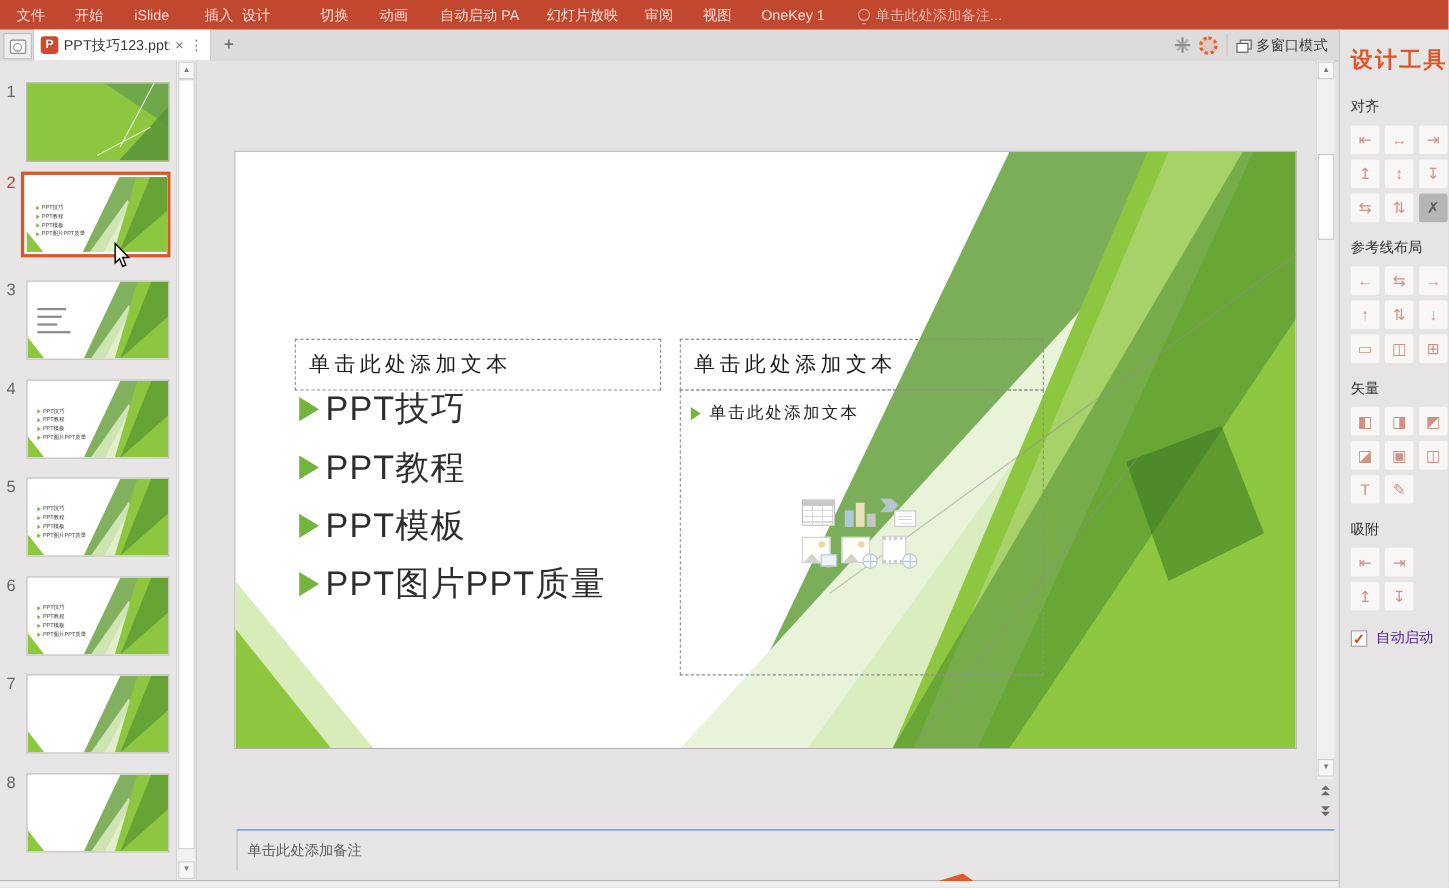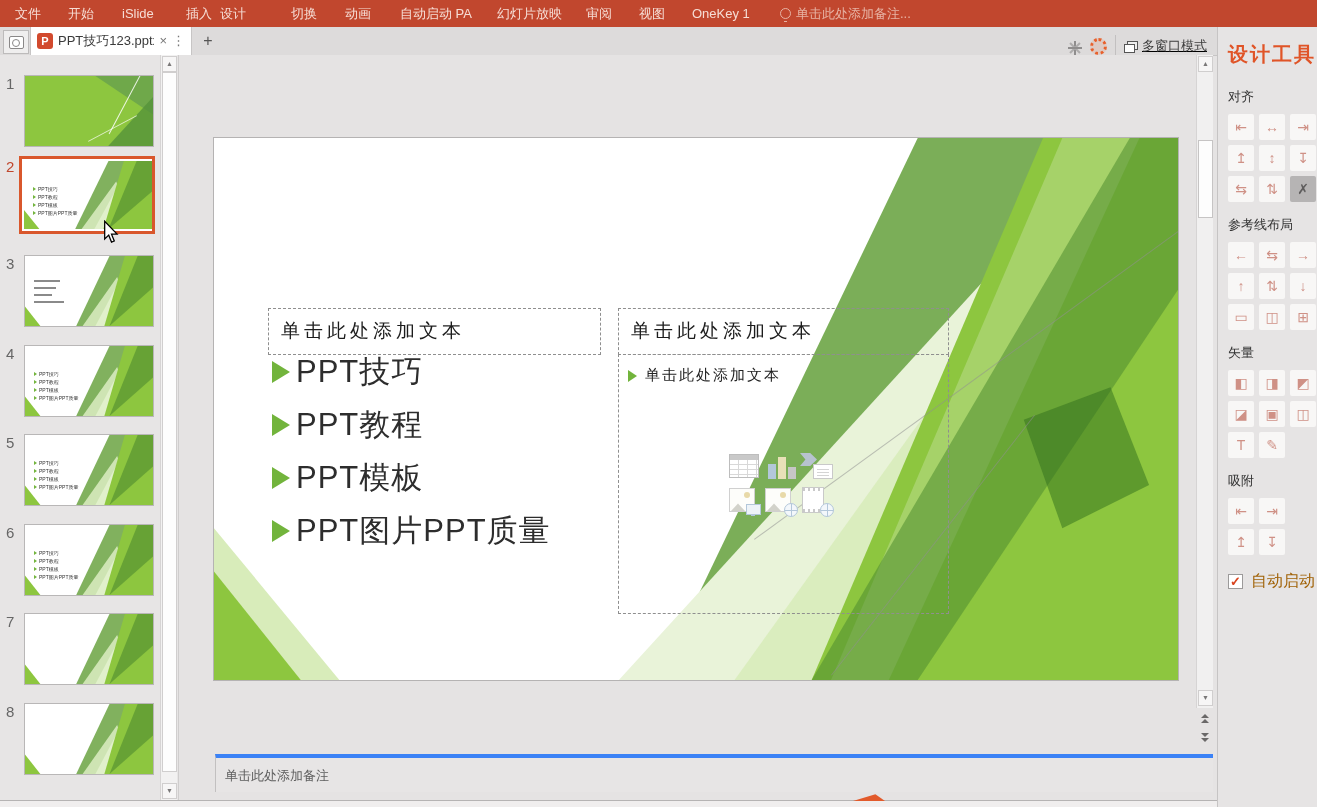--- a/index.html
+++ b/index.html
@@ -14,21 +14,21 @@
   
   .tabbar{position:absolute;left:0;top:27px;width:1217px;height:28px;background:#dddbdb;border-bottom:1px solid #c7c5c5;}
   .homebtn{position:absolute;left:3px;top:3px;width:24px;height:22px;border:1px solid #bdbbbb;background:#efeeee;display:flex;align-items:center;justify-content:center;}
   .homeglyph{width:13px;height:11px;border:1px solid #8a8888;border-radius:2px;position:relative;background:#fff;}
   .homeglyph:after{content:"";position:absolute;left:2px;top:2px;width:6px;height:6px;border:1px solid #8a8888;border-radius:50%;}
   .tab{position:absolute;left:30px;top:0;width:162px;height:28px;background:#ffffff;border-left:1px solid #c7c5c5;border-right:1px solid #c7c5c5;display:flex;align-items:center;padding:0 6px;box-sizing:border-box;gap:5px;}
   .ppticon{width:16px;height:16px;background:#d24a2e;border-radius:3px;color:#fff;font-size:11px;font-weight:bold;display:flex;align-items:center;justify-content:center;flex:0 0 auto;}
   .tabtitle{font-size:13px;color:#3a3a3a;white-space:nowrap;overflow:hidden;}
   .tabglyph{color:#777;font-size:13px;line-height:28px;}
   .newtab{position:absolute;left:198px;top:4px;width:20px;height:20px;color:#555;font-size:16px;text-align:center;line-height:20px;}
-  .tb-right{position:absolute;right:4px;top:0;height:28px;display:flex;align-items:flex-end;gap:8px;text-decoration:underline;}
+  .tb-right{position:absolute;right:4px;top:0;height:28px;display:flex;align-items:center;gap:8px;}
   .sparkle{position:relative;width:14px;height:14px;}
   .sparkle:before,.sparkle:after{content:"";position:absolute;left:6px;top:0;width:2px;height:14px;background:#8f8d8d;}
   .sparkle:after{transform:rotate(90deg);}
   .sparkle i{position:absolute;left:6px;top:0;width:2px;height:14px;background:#aeacac;transform:rotate(45deg);display:block;}
   .sparkle i+i{transform:rotate(-45deg);}
   .gear{width:11px;height:11px;border:3px dotted #e8602b;border-radius:50%;background:#e8602b22;}
   .vsep{width:1px;height:20px;background:#c2c0c0;}
   .mwin{display:flex;align-items:center;gap:5px;font-size:13px;color:#3c3c3c;padding-right:6px;}
   .winicon{position:relative;width:13px;height:11px;}
   .winicon:before{content:"";position:absolute;left:3px;top:0;width:9px;height:7px;border:1px solid #555;background:#eee;}
@@ -110,34 +110,34 @@
   .film{position:absolute;left:2px;top:2px;width:20px;height:24px;border:1px solid #c9c9c9;background:
         repeating-linear-gradient(to right,#c9c9c9 0,#c9c9c9 2px,transparent 2px,transparent 5px) 0 0/100% 3px no-repeat,
         repeating-linear-gradient(to right,#c9c9c9 0,#c9c9c9 2px,transparent 2px,transparent 5px) 0 100%/100% 3px no-repeat,#fff;}
   
   .mscroll{position:absolute;left:1017px;top:0;width:17px;height:653px;background:#f1f0f0;border-left:1px solid #d6d4d4;box-sizing:border-box;}
   .mthumb{position:absolute;left:1px;top:85px;width:15px;height:78px;background:#fdfdfd;border:1px solid #c6c4c4;box-sizing:border-box;}
   .dbl{position:absolute;left:1021px;width:10px;display:flex;flex-direction:column;align-items:center;gap:1px;}
   .tri-u{width:0;height:0;border-left:4px solid transparent;border-right:4px solid transparent;border-bottom:4px solid #6a6868;}
   .tri-d{width:0;height:0;border-left:4px solid transparent;border-right:4px solid transparent;border-top:4px solid #6a6868;}
   
-  .notes{position:absolute;left:215px;top:754px;width:998px;height:38px;background:#e7e5e5;border-top:4px solid #3b82f6;border-left:1px solid #c2c0c0;box-sizing:border-box;text-align:center;}
+  .notes{position:absolute;left:215px;top:754px;width:998px;height:38px;background:#e7e5e5;border-top:1px solid #3b82f6;border-left:1px solid #c2c0c0;box-sizing:border-box;text-align:center;}
   .notes span{position:absolute;left:9px;top:9px;font-size:13px;color:#5d5d5d;}
   .statusstrip{position:absolute;left:0;top:800px;width:1317px;height:7px;background:#f0eeee;border-top:1px solid #b5b3b3;}
   .orangetri{position:absolute;left:853px;top:-8px;width:32px;height:8px;background:#e25a2b;clip-path:polygon(0 100%,100% 100%,70% 15%);}
   
   .dpanel{position:absolute;left:1217px;top:27px;width:100px;height:780px;background:#e6e4e4;border-left:1px solid #c6c4c4;box-sizing:border-box;padding:14px 0 0 10px;}
   .dtitle{font-size:20px;font-weight:bold;color:#e05427;letter-spacing:2px;margin-bottom:20px;}
   .dsec{font-size:13px;color:#333;margin:14px 0 8px 0;}
   .pgrid{display:flex;flex-wrap:wrap;gap:5px;width:90px;}
   .pbtn{width:26px;height:26px;background:#f8f7f6;border-radius:2px;display:flex;align-items:center;justify-content:center;color:#cf9186;font-size:14px;line-height:26px;}
   .pbtn.disabled{background:#b6b4b4;color:#5e5c5c;}
   .autorow{display:flex;align-items:center;gap:8px;margin-top:16px;}
   .cbx{width:15px;height:15px;background:#fff;border:1px solid #9c9a9a;display:flex;align-items:center;justify-content:center;color:#d9441f;font-size:13px;font-weight:bold;box-sizing:border-box;}
-  .autolabel{font-size:16px;color:#a16207;}
+  .autolabel{font-size:13px;color:#4c1d95;}
   .cursor{position:absolute;left:103px;top:220px;z-index:50;}
 </style>
 </head>
 <body>
 
 <div id="app">
 
   <div class="menubar">
     <span class="mi" style="left:15px">文件</span>
     <span class="mi" style="left:68px">开始</span>

